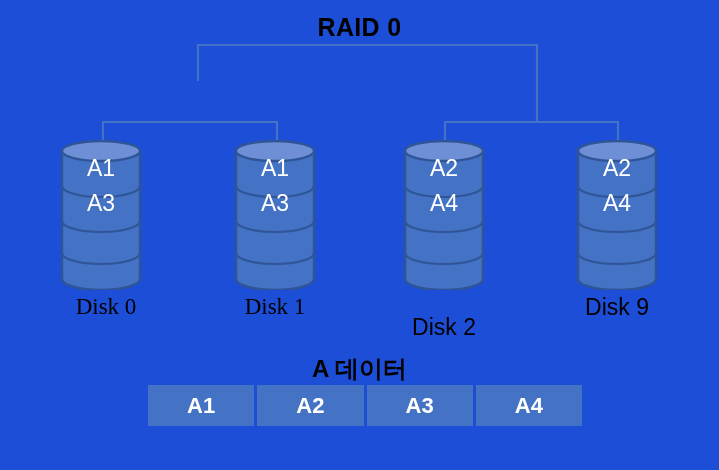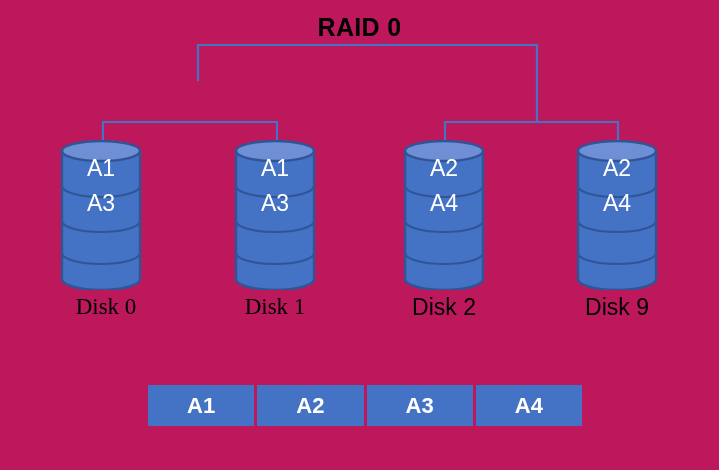--- a/index.html
+++ b/index.html
@@ -10,21 +10,21 @@
     width: 719px;
     height: 470px;
     background: #ffffff;
     font-family: "Liberation Sans", sans-serif;
     overflow: hidden;
   }
   #canvas {
     position: relative;
     width: 719px;
     height: 470px;
-    background: #be185d;
+    background: #1d4ed8;
   }
 
   
   .title-raid0 {
     position: absolute;
     left: 0;
     top: 13px;
     width: 719px;
     text-align: center;
     font-size: 25px;
@@ -165,35 +165,36 @@
     <svg class="disk-svg" viewBox="0 0 82 150" xmlns="http://www.w3.org/2000/svg">
       <path d="M 2,11 L 2,139 A 39,11 0 0 0 80,139 L 80,11 Z" fill="#4472C4" stroke="#2F5597" stroke-width="2.4"></path>
       <ellipse cx="41" cy="11" rx="39" ry="10" fill="#6E8FD6" stroke="#2F5597" stroke-width="2.4"></ellipse>
       <path d="M 2,46 A 39,11 0 0 0 80,46" fill="none" stroke="#2F5597" stroke-width="2.2"></path>
       <path d="M 2,81 A 39,11 0 0 0 80,81" fill="none" stroke="#2F5597" stroke-width="2.2"></path>
       <path d="M 2,113 A 39,11 0 0 0 80,113" fill="none" stroke="#2F5597" stroke-width="2.2"></path>
     </svg>
     <div class="disk-block-label slot0">A2</div>
     <div class="disk-block-label slot1">A4</div>
   </div>
-  <div class="disk-caption" style="left:384px;">Disk 2</div>
+  <div class="disk-caption" style="left:384px;margin-top:20px;">Disk 2</div>
 
   <div class="disk" style="left:576px;">
     <svg class="disk-svg" viewBox="0 0 82 150" xmlns="http://www.w3.org/2000/svg">
       <path d="M 2,11 L 2,139 A 39,11 0 0 0 80,139 L 80,11 Z" fill="#4472C4" stroke="#2F5597" stroke-width="2.4"></path>
       <ellipse cx="41" cy="11" rx="39" ry="10" fill="#6E8FD6" stroke="#2F5597" stroke-width="2.4"></ellipse>
       <path d="M 2,46 A 39,11 0 0 0 80,46" fill="none" stroke="#2F5597" stroke-width="2.2"></path>
       <path d="M 2,81 A 39,11 0 0 0 80,81" fill="none" stroke="#2F5597" stroke-width="2.2"></path>
       <path d="M 2,113 A 39,11 0 0 0 80,113" fill="none" stroke="#2F5597" stroke-width="2.2"></path>
     </svg>
     <div class="disk-block-label slot0">A2</div>
     <div class="disk-block-label slot1">A4</div>
   </div>
   <div class="disk-caption" style="left:557px;">Disk 9</div>
 
+  <div class="title-adata">A 데이터</div>
 
   <div class="data-strip">
     <div class="data-cell">A1</div>
     <div class="data-cell">A2</div>
     <div class="data-cell">A3</div>
     <div class="data-cell">A4</div>
   </div>
 
 </div>
 

